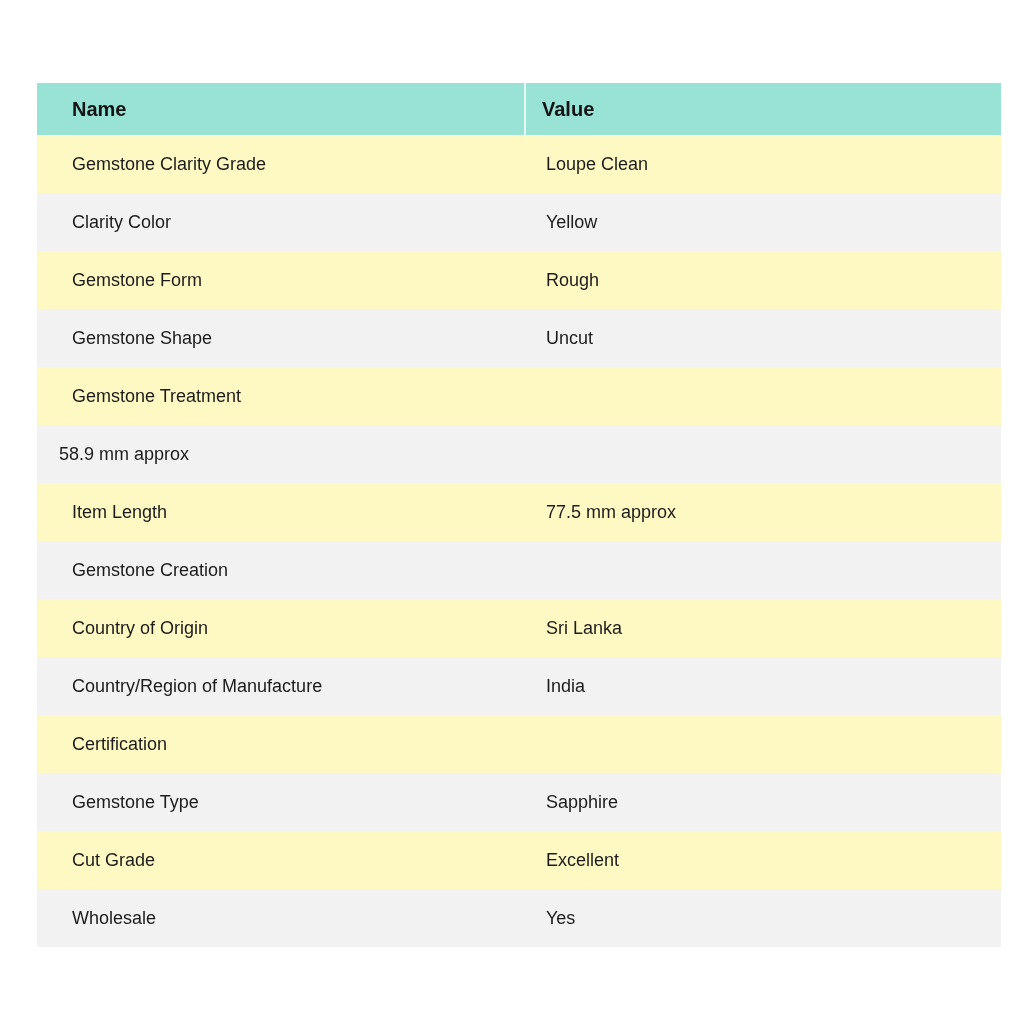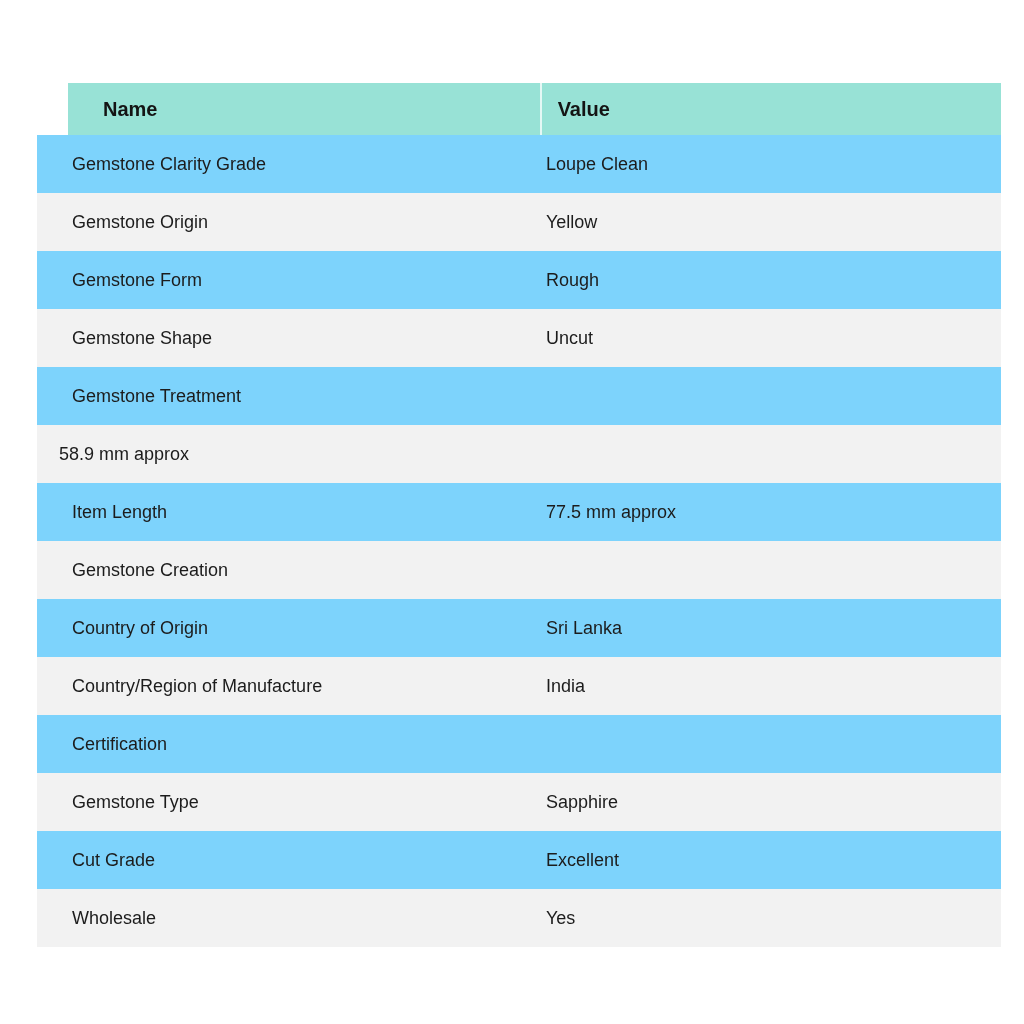--- a/index.html
+++ b/index.html
@@ -19,21 +19,20 @@
   .spec-table {
     position: absolute;
     left: 37px;
     top: 83px;
     width: 964px;
   }
   .thead {
     display: flex;
     height: 52px;
     background: var(--header-bg);
-    margin-left: 31px;
   }
   .th {
     display: flex;
     align-items: center;
     font-size: 20px;
     font-weight: 700;
     color: #141414;
   }
   .name-col {
     width: 487px;
@@ -43,21 +42,21 @@
     width: 477px;
     padding-left: 22px;
   }
   .thead .value-col {
     border-left: 2px solid rgba(255,255,255,0.75);
     padding-left: 16px;
   }
   .tbody .tr {
     display: flex;
     height: 58px;
-    background: #7dd3fc;
+    background: #fef9c3;
   }
   .tbody .tr:nth-child(even) {
     background: var(--stripe-bg);
   }
   .td {
     display: flex;
     align-items: center;
     font-size: 18px;
     font-weight: 400;
     color: var(--text-color);
@@ -70,21 +69,21 @@
   <div class="thead">
     <div class="th name-col">Name</div>
     <div class="th value-col">Value</div>
   </div>
   <div class="tbody">
     <div class="tr">
       <div class="td name-col">Gemstone Clarity Grade</div>
       <div class="td value-col">Loupe Clean</div>
     </div>
     <div class="tr">
-      <div class="td name-col">Gemstone Origin</div>
+      <div class="td name-col">Clarity Color</div>
       <div class="td value-col">Yellow</div>
     </div>
     <div class="tr">
       <div class="td name-col">Gemstone Form</div>
       <div class="td value-col">Rough</div>
     </div>
     <div class="tr">
       <div class="td name-col">Gemstone Shape</div>
       <div class="td value-col">Uncut</div>
     </div>

